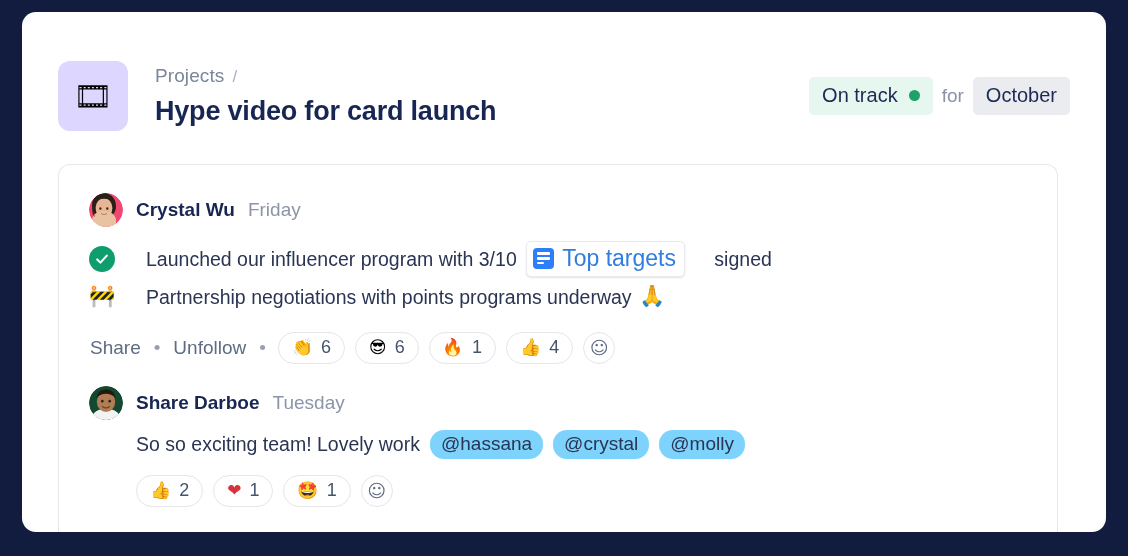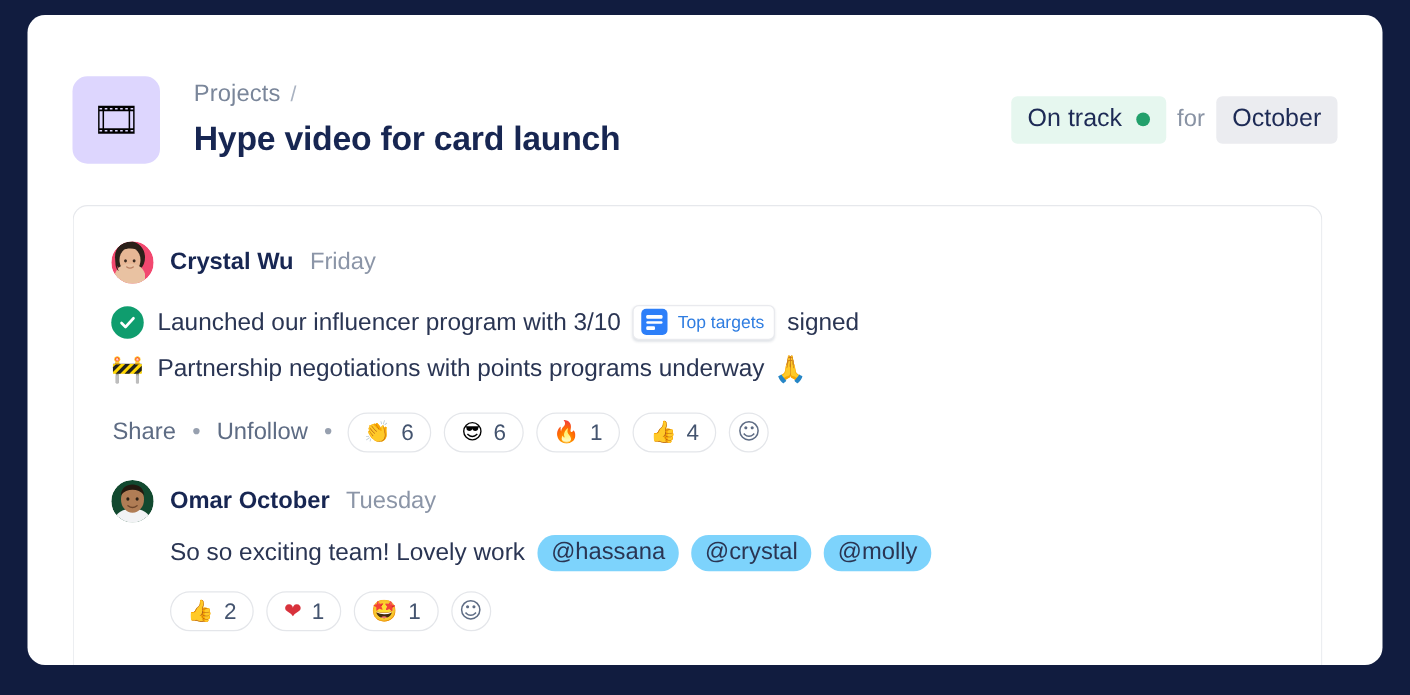--- a/index.html
+++ b/index.html
@@ -207,35 +207,35 @@
 
   .bullet-text {
     font-size: 19.5px;
     color: #2a3553;
     display: flex;
     align-items: center;
     flex-wrap: wrap;
     gap: 0;
     line-height: 1.25;
   }
-  .bullet-text .txt { white-space: pre; }
+  .bullet-text .txt { white-space: pre; margin-left: 20px; }
 
   
   .smart-link {
     display: inline-flex;
     align-items: center;
     gap: 8px;
     background: #ffffff;
     border: 1px solid #e9eaee;
     border-radius: 5px;
     padding: 2px 8px 3px 6px;
     margin: 0 4px;
     box-shadow: 0 1px 2px rgba(9,30,66,.12);
     color: #2f7de1;
-    font-size: 14px;
+    font-size: 23px;
     white-space: nowrap;
   }
   .smart-link .doc-icon {
     width: 21px;
     height: 21px;
     border-radius: 4px;
     background: #2d7ff9;
     flex: 0 0 auto;
     position: relative;
   }
@@ -463,21 +463,21 @@
                 <rect width="34" height="34" fill="#12492f"></rect>
                 <path d="M2 34c1-8 7-11 15-11s14 3 15 11z" fill="#f2f3f5"></path>
                 <ellipse cx="17" cy="15.5" rx="9.2" ry="10.6" fill="#b07d55"></ellipse>
                 <path d="M7.6 12.2c.6-6 4.6-8.6 9.4-8.6s8.8 2.6 9.4 8.6c-2.6-3.2-5.8-4.4-9.4-4.4s-6.8 1.2-9.4 4.4z" fill="#23190f"></path>
                 <ellipse cx="13.3" cy="15.2" rx="1.25" ry="1.4" fill="#2b2015"></ellipse>
                 <ellipse cx="20.7" cy="15.2" rx="1.25" ry="1.4" fill="#2b2015"></ellipse>
                 <path d="M13.4 20.6c2.1 1.6 5.1 1.6 7.2 0" stroke="#6e462b" stroke-width="1.2" fill="none" stroke-linecap="round"></path>
               </g>
             </svg>
           </div>
-          <span class="author">Omar October</span>
+          <span class="author">Share Darboe</span>
           <span class="timestamp">Tuesday</span>
         </div>
 
         <div class="comment-body">
           <span>So so exciting team! Lovely work</span>
           <span class="mention">@hassana</span>
           <span class="mention">@crystal</span>
           <span class="mention">@molly</span>
         </div>
 

